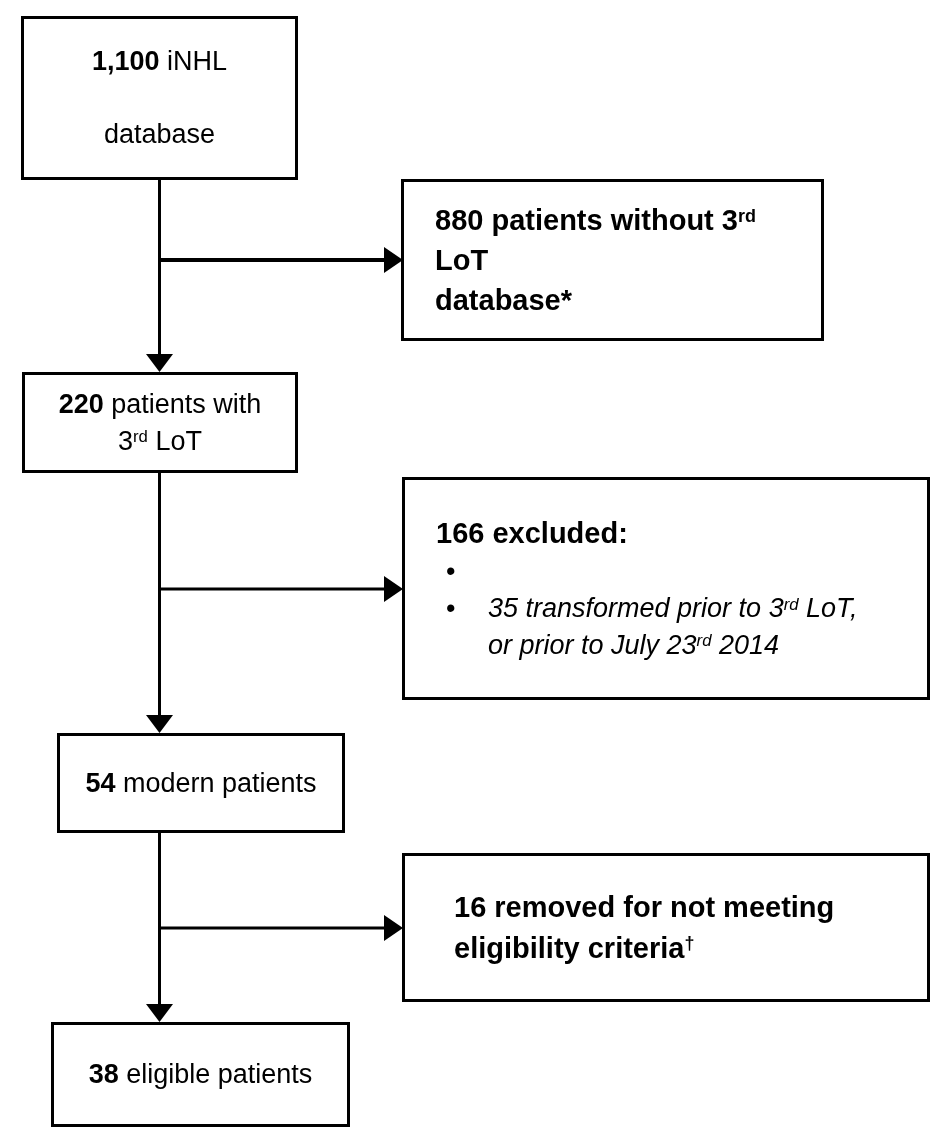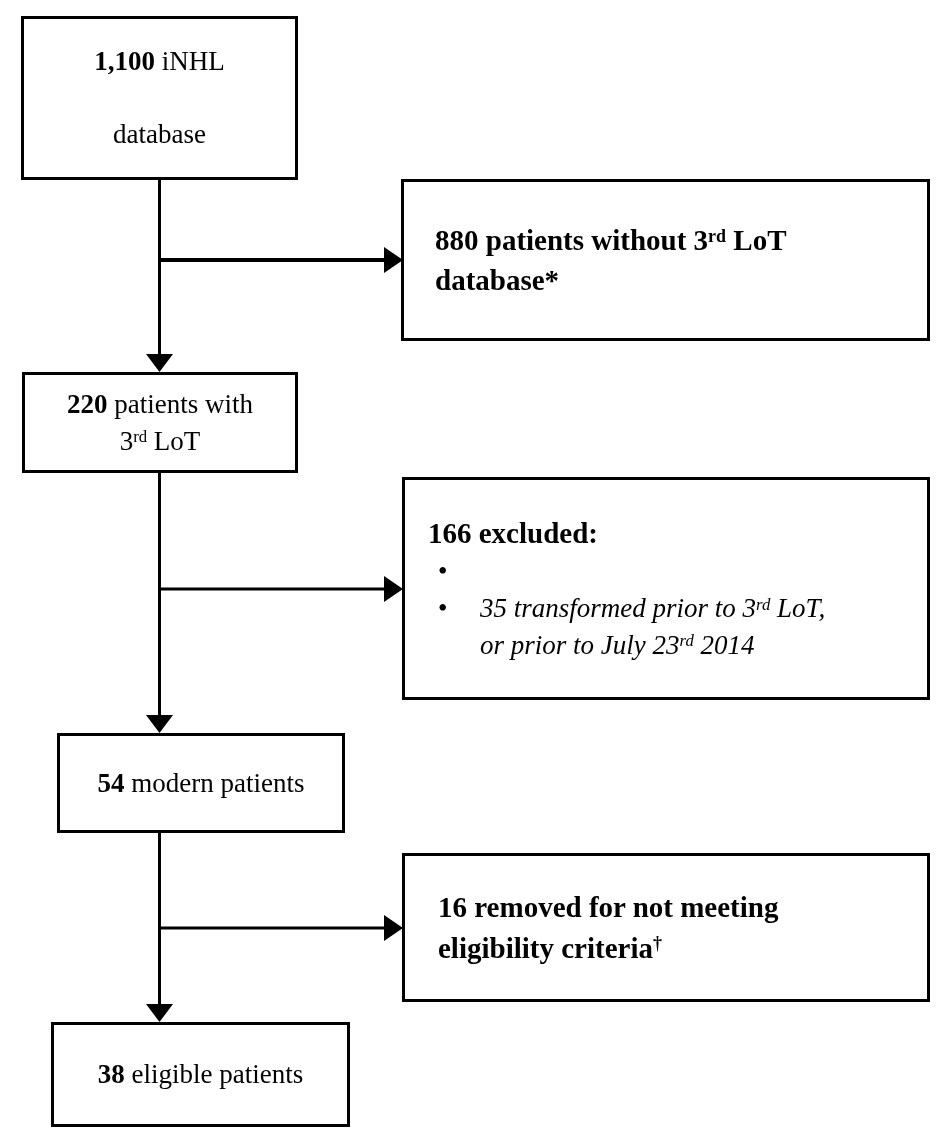--- a/index.html
+++ b/index.html
@@ -1,20 +1,20 @@
 <!DOCTYPE html>
 <html><head>
 <meta charset="utf-8">
 <style>
   html,body{margin:0;padding:0;background:#ffffff;}
   .canvas{
     position:relative;
     width:939px;height:1139px;
     background:#ffffff;
-    font-family:Liberation Serif, serif;
+    font-family:Liberation Sans, sans-serif;
     color:#000000;
     overflow:hidden;
   }
   svg.connectors{position:absolute;left:0;top:0;width:939px;height:1139px;}
   .box{
     position:absolute;
     border:3px solid #000000;
     background:#ffffff;
     box-sizing:border-box;
     display:flex;
@@ -24,25 +24,25 @@
   .box.center{align-items:center;text-align:center;}
   .box.left{align-items:flex-start;text-align:left;}
   .t{font-size:27px;line-height:1.36;}
   .tb{font-size:29px;line-height:1.38;font-weight:bold;}
   .num{font-weight:bold;}
   .sup{font-size:0.62em;position:relative;top:-0.45em;line-height:0;}
   .bullet-row{display:flex;font-style:italic;font-size:27px;line-height:1.36;}
   .bullet-glyph{width:52px;flex:0 0 52px;padding-left:10px;box-sizing:border-box;font-style:normal;}
   
   #box-database            {left:21px;  top:16px;   width:277px; height:164px;}
-  #box-removed-no-3rd-lot  {left:401px; top:179px;  width:529px; height:162px; padding-left:31px; padding-right:14px;}
+  #box-removed-no-3rd-lot  {left:401px; top:179px;  width:423px; height:162px; padding-left:31px; padding-right:14px;}
   #box-with-3rd-lot        {left:22px;  top:372px;  width:276px; height:101px;text-align:center;}
-  #box-excluded            {left:402px; top:477px;  width:528px; height:223px; padding-left:23px; padding-right:8px;}
+  #box-excluded            {left:402px; top:477px;  width:528px; height:223px; padding-left:31px; padding-right:8px;}
   #box-modern              {left:17px;  top:733px;  width:288px; height:100px;margin-left:40px;}
-  #box-removed-eligibility {left:402px; top:853px;  width:528px; height:149px; padding-left:33px; padding-right:14px;}
+  #box-removed-eligibility {left:402px; top:853px;  width:528px; height:149px; padding-left:49px; padding-right:14px;}
   #box-eligible            {left:11px;  top:1022px; width:299px; height:105px;margin-left:40px;}
   #box-database .t{max-width:245px;}
 </style>
 </head>
 <body>
 
 <div class="canvas">
 
   <svg class="connectors" viewBox="0 0 939 1139" xmlns="http://www.w3.org/2000/svg">
 

